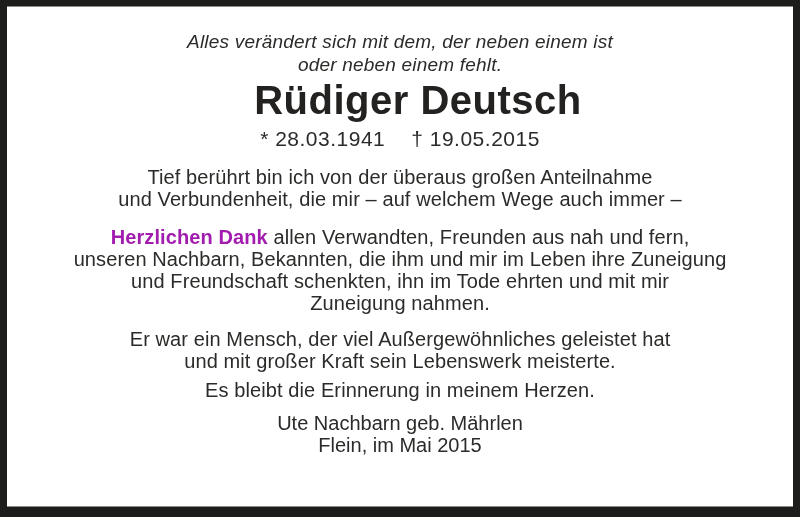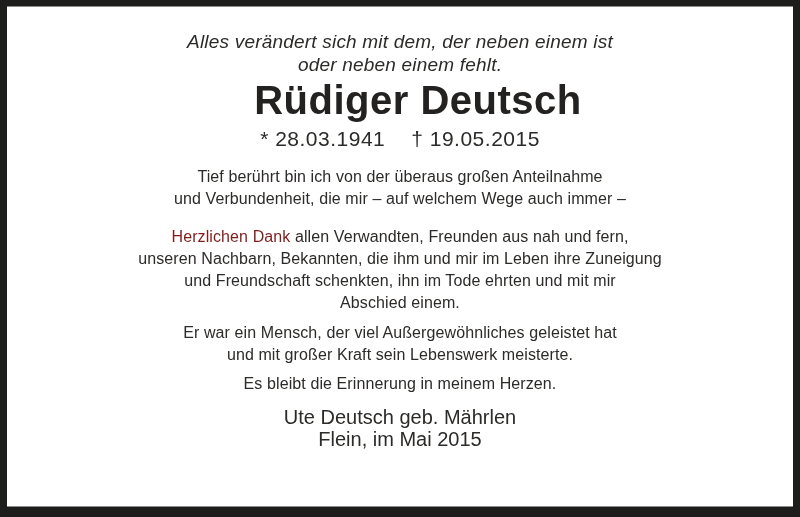--- a/index.html
+++ b/index.html
@@ -41,31 +41,31 @@
     padding-left: 36px;
   }
   .dates {
     margin-top: 7px;
     font-size: 21px;
     line-height: 22px;
     letter-spacing: 0.5px;
   }
   .dates .death { margin-left: 26px; }
   .para {
-    font-size: 16px;
+    font-size: 20px;
     line-height: 22px;
     letter-spacing: 0.1px;
   }
   .para-condolence { margin-top: 16px; }
   .para-thanks     { margin-top: 16px; }
-  .para-tribute    { margin-top: 8px; }
+  .para-tribute    { margin-top: 14px; }
   .para-remembrance{ margin-top: 7px; }
   .signature       { margin-top: 11px; font-size: 20px; line-height: 22px; }
   .place-date      { margin-top: 0; font-size: 20px; line-height: 22px; }
-  .bold-runin { font-weight: 400; color: #7f1d1d; }
+  .bold-runin { font-weight: 700; color: #a21caf; }
 </style>
 </head>
 <body>
 
 <div class="card">
 
   <div class="epigraph">
     <div>Alles verändert sich mit dem, der neben einem ist</div>
     <div>oder neben einem fehlt.</div>
   </div>
@@ -78,27 +78,27 @@
 
   <div class="para para-condolence">
     <div>Tief berührt bin ich von der überaus großen Anteilnahme</div>
     <div>und Verbundenheit, die mir – auf welchem Wege auch immer –</div>
   </div>
 
   <div class="para para-thanks">
     <div><span class="bold-runin">Herzlichen Dank</span> <span>allen Verwandten, Freunden aus nah und fern,</span></div>
     <div>unseren Nachbarn, Bekannten, die ihm und mir im Leben ihre Zuneigung</div>
     <div>und Freundschaft schenkten, ihn im Tode ehrten und mit mir</div>
-    <div>Abschied einem.</div>
+    <div>Zuneigung nahmen.</div>
   </div>
 
   <div class="para para-tribute">
     <div>Er war ein Mensch, der viel Außergewöhnliches geleistet hat</div>
     <div>und mit großer Kraft sein Lebenswerk meisterte.</div>
   </div>
 
   <div class="para para-remembrance">Es bleibt die Erinnerung in meinem Herzen.</div>
 
-  <div class="signature">Ute Deutsch geb. Mährlen</div>
+  <div class="signature">Ute Nachbarn geb. Mährlen</div>
 
   <div class="place-date">Flein, im Mai 2015</div>
 
 </div>
 
 </body></html>

